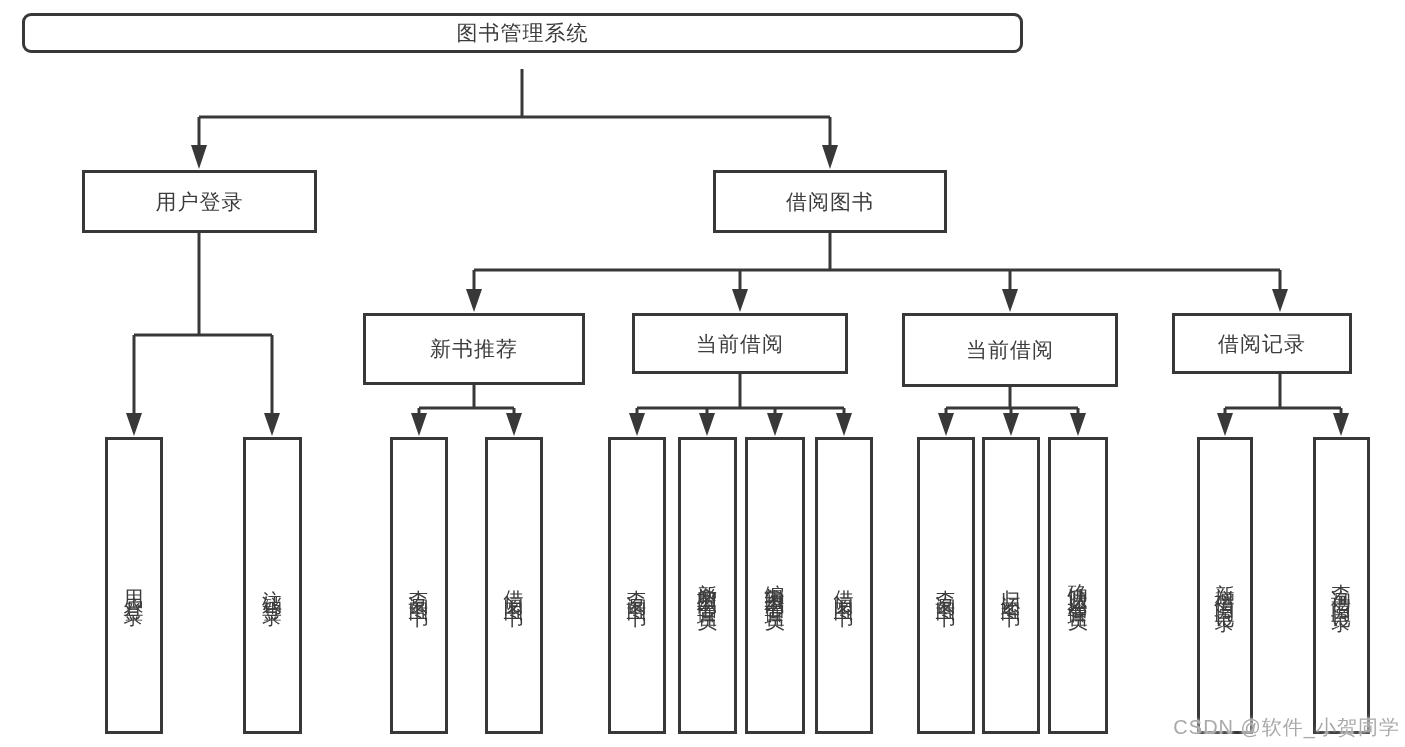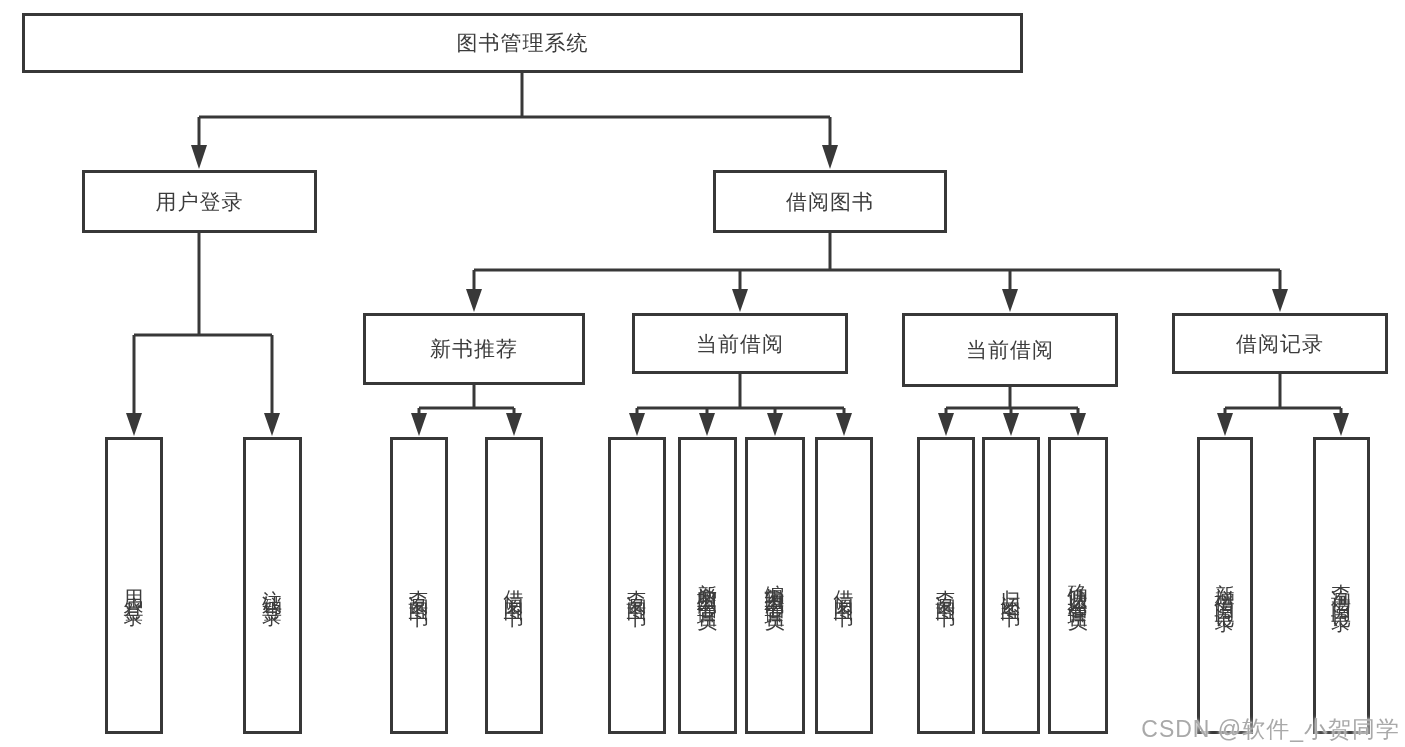--- a/index.html
+++ b/index.html
@@ -44,21 +44,21 @@
     letter-spacing: 6px;
     line-height: 1;
   }
   .node-v.long span {
     letter-spacing: 4px;
   }
   .watermark {
     position: absolute;
     right: 5px;
     top: 714px;
-    font-size: 23px;
+    font-size: 20px;
     color: #a9a9a9;
     letter-spacing: 1px;
     text-shadow: 0 0 2px #ffffff, 0 0 4px #ffffff;
     white-space: nowrap;
   }
 </style>
 </head>
 <body>
 
 <div class="canvas">
@@ -129,41 +129,41 @@
 
       <polygon points="938,413 954,413 946,436"></polygon>
       <polygon points="1003,413 1019,413 1011,436"></polygon>
       <polygon points="1070,413 1086,413 1078,436"></polygon>
 
       <polygon points="1217,413 1233,413 1225,436"></polygon>
       <polygon points="1333,413 1349,413 1341,436"></polygon>
     </g>
   </svg>
 
-  <div class="node node-h" style="left:22px; top:13px; width:1001px; height:60px;">
+  <div class="node node-h" style="left:22px; top:13px; width:1001px; height:40px;border-radius:9px;">
     <span>图书管理系统</span>
   </div>
 
   <div class="node node-h" style="left:82px; top:170px; width:235px; height:63px;">
     <span>用户登录</span>
   </div>
   <div class="node node-h" style="left:713px; top:170px; width:234px; height:63px;">
     <span>借阅图书</span>
   </div>
 
   <div class="node node-h" style="left:363px; top:313px; width:222px; height:72px;">
     <span>新书推荐</span>
   </div>
   <div class="node node-h" style="left:632px; top:313px; width:216px; height:61px;">
     <span>当前借阅</span>
   </div>
   <div class="node node-h" style="left:902px; top:313px; width:216px; height:74px;">
     <span>当前借阅</span>
   </div>
-  <div class="node node-h" style="left:1172px; top:313px; width:216px; height:61px;">
+  <div class="node node-h" style="left:1172px; top:313px; width:180px; height:61px;">
     <span>借阅记录</span>
   </div>
 
   <div class="node node-v" style="left:105px; top:437px; width:58px; height:297px;">
     <span>用户登录</span>
   </div>
   <div class="node node-v" style="left:243px; top:437px; width:59px; height:297px;">
     <span>注销登录</span>
   </div>
 

